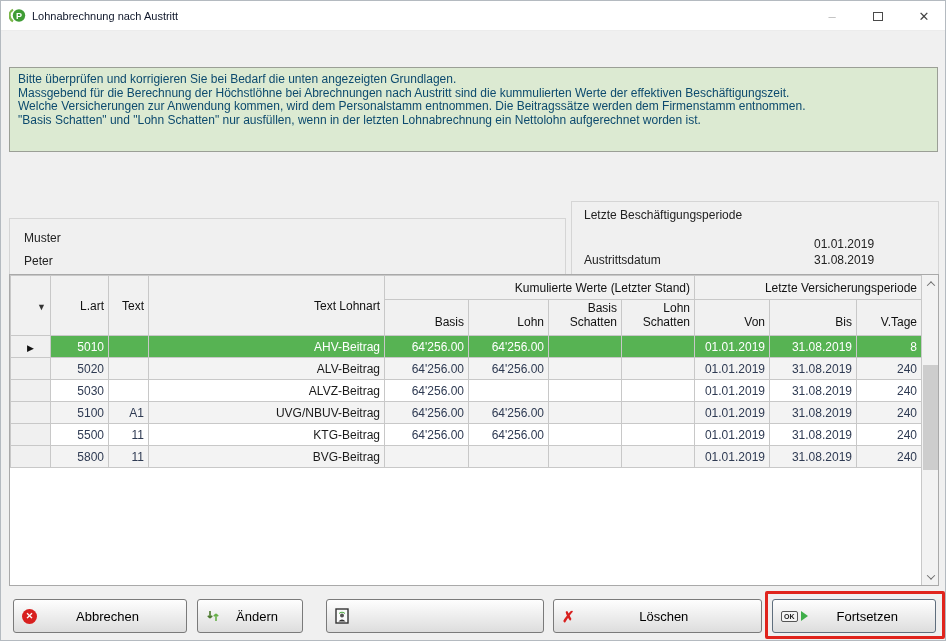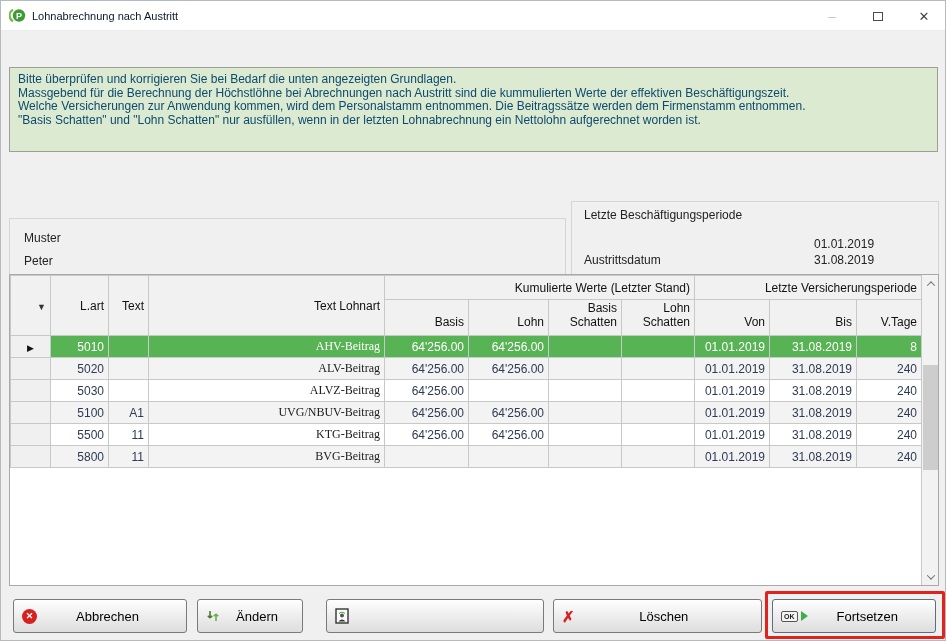--- a/index.html
+++ b/index.html
@@ -31,21 +31,21 @@
   
   .grid-area { position:absolute; left:8px; top:273px; width:930px; height:312px; background:#ffffff; border:1px solid #a9a9a9; }
   table.grid { border-collapse:collapse; table-layout:fixed; width:911px; font-size:12px; }
   .grid th, .grid td { border:1px solid #c8c8c8; overflow:hidden; white-space:nowrap; }
   .grid th { background:#f1f1f1; font-weight:normal; color:#111; padding:1px 4px; }
   .grid thead tr.r1 th { height:24px; text-align:right; }
   .grid thead tr.r2 th { height:33px; vertical-align:bottom; padding-bottom:6px; }
   .grid th.merged { vertical-align:middle; }
   .grid td { height:22px; padding:1px 4px; color:#2e3a52; }
   .grid td.sel { background:#f0f0f0; text-align:center; padding:0; }
-  .grid td.txt { color:#1a1a1a;font-family:Liberation Serif, serif; }
+  .grid td.txt { color:#1a1a1a; }
   .grid .ral { text-align:right; }
   .grid .lal { text-align:right; }
   .grid tbody tr:nth-child(even) td:not(.sel) { background:#f3f3f3; }
   .grid tbody tr.selected td:not(.sel) { background:var(--selection-green,#57b353); color:#ffffff; }
   .hdr-arrow { font-size:9px; color:#333; }
   .row-arrow { font-size:9px; color:#111; }
 
   
   .vscroll { position:absolute; right:0; top:0; width:17px; height:310px; background:#f2f2f2; border-left:1px solid #c8c8c8; }
   .sb-btn { position:absolute; left:0; width:17px; height:17px; display:flex; align-items:center; justify-content:center; cursor:pointer; }

